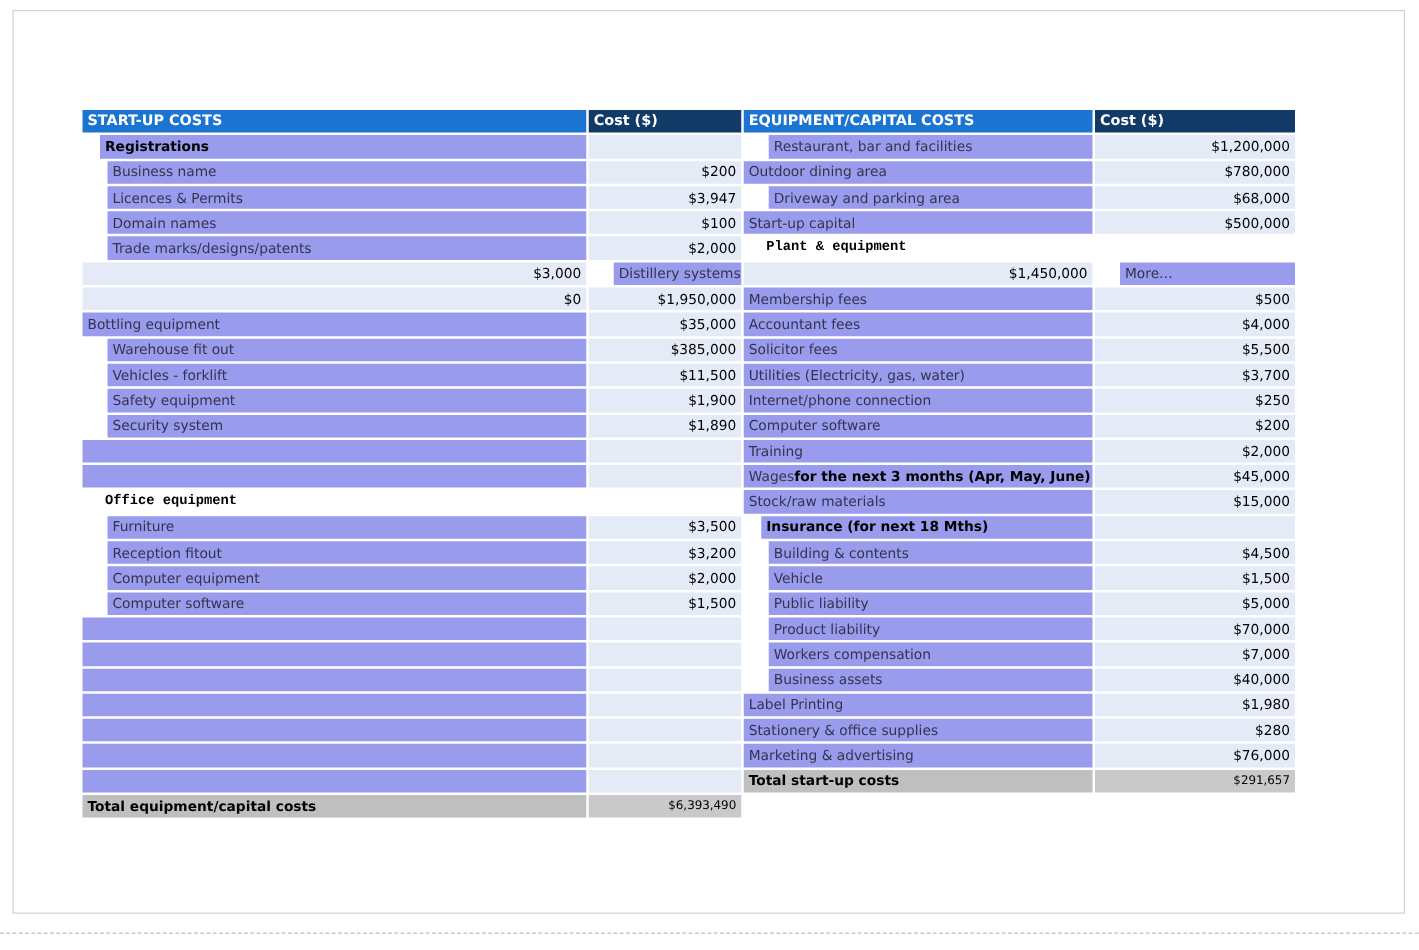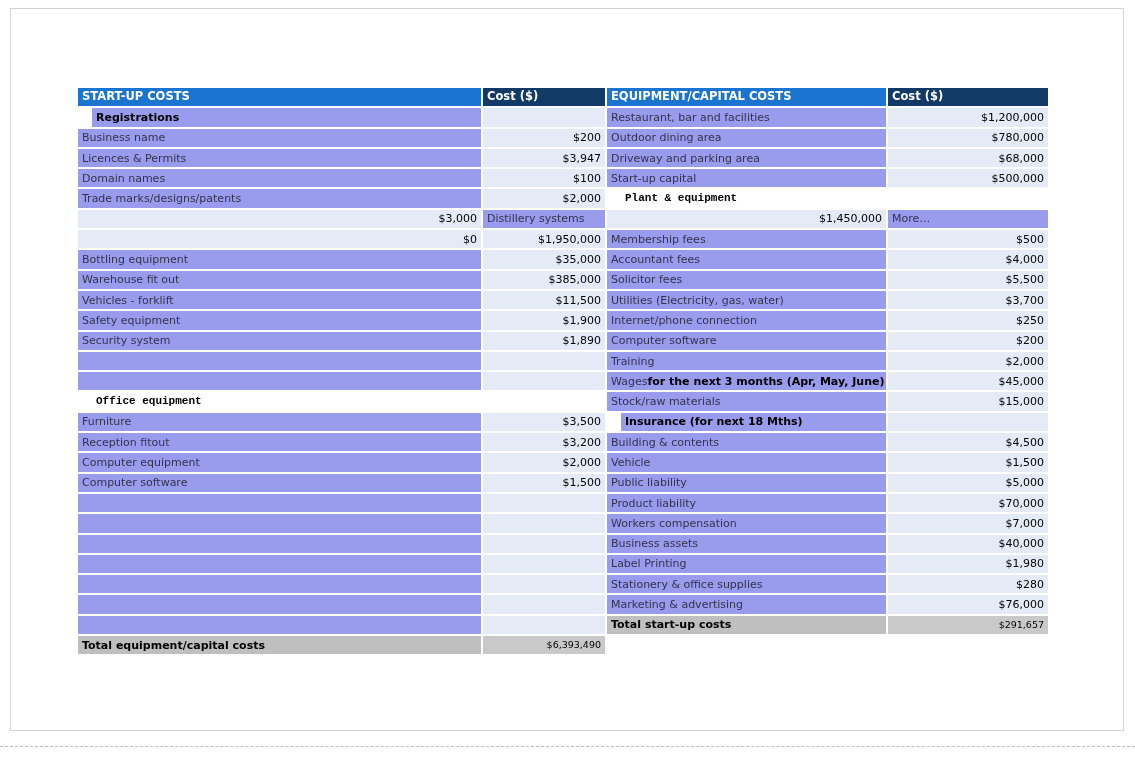--- a/index.html
+++ b/index.html
@@ -8,35 +8,35 @@
     font-family:"DejaVu Sans","Liberation Sans",sans-serif;overflow:hidden;
   }
   .sheet{
     position:absolute;left:10px;top:8px;right:11px;bottom:29px;
     background:#ffffff;border:1px solid #d4d4d4;
   }
   .pagebreak{
     position:absolute;left:0;right:0;top:746px;border-top:1px dashed #bdbdbd;height:0;
   }
   .grid{
-    position:absolute;left:78px;top:88px;
+    position:absolute;left:66px;top:88px;
     display:grid;grid-template-columns:403px 122px 279px 160px;
     gap:2px;grid-auto-rows:18.3px;
   }
   .cell{
     font-size:11px;display:flex;align-items:center;
     overflow:hidden;white-space:nowrap;line-height:1;
   }
   .hdr{font-weight:bold;color:#ffffff;padding-left:4px;font-size:11.5px;}
   .blue{background:var(--blue,#1B74D0);}
   .navy{background:var(--navy,#123A66);}
   .lab{background:var(--purple,#999BEC);color:#33334d;padding-left:4px;}
   .lab.section{font-weight:bold;color:#000000;margin-left:14px;}
   .lab.white{background:#ffffff;color:#000000;font-family:Liberation Mono, monospace;}
-  .lab.indent{}
+  .lab.indent{margin-left:20px;}
   .lab b{color:#000000;}
   .val{background:var(--lightblue,#E4EBF7);color:#000000;justify-content:flex-end;padding-right:4px;padding-left:40px;}
   .val.white{background:#ffffff;}
   .total-lab{background:var(--gray,#BFBFBF);font-weight:bold;color:#000000;padding-left:4px;}
   .total-val{background:var(--grayval,#C9C9C9);color:#000000;justify-content:flex-end;padding-right:4px;font-size:9.5px;padding-left:24px;}
 </style>
 </head>
 <body>
 
 <div class="sheet"></div>

